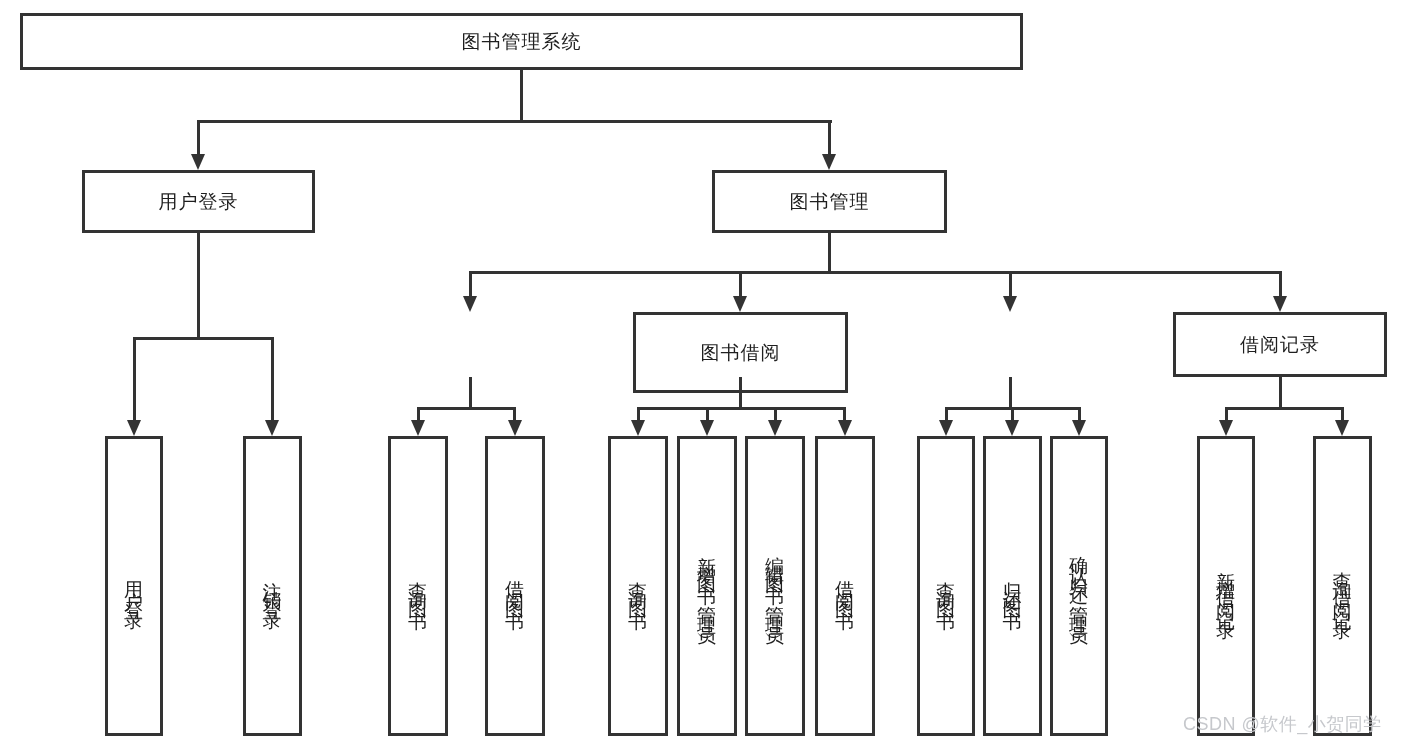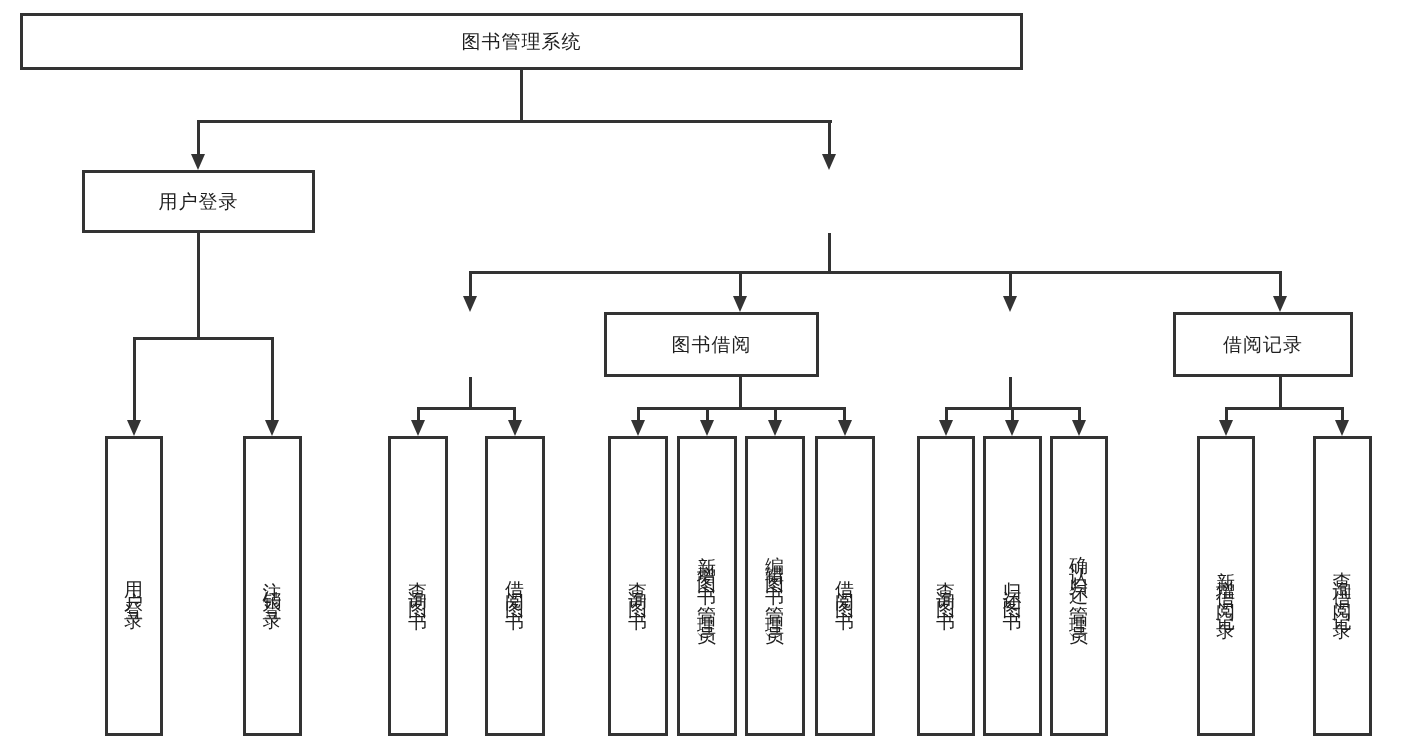--- a/index.html
+++ b/index.html
@@ -59,41 +59,42 @@
   <div class="box" style="left:20px; top:13px; width:1003px; height:57px;">图书管理系统</div>
 
   <div class="vl" style="left:520px; top:70px; height:52px;"></div>
   <div class="hl" style="left:197px; top:120px; width:635px;"></div>
   <div class="vl" style="left:197px; top:120px; height:38px;"></div>
   <div class="vl" style="left:828px; top:120px; height:38px;"></div>
   <div class="ar" style="left:191px; top:154px;"></div>
   <div class="ar" style="left:822px; top:154px;"></div>
 
   <div class="box" style="left:82px; top:170px; width:233px; height:63px;">用户登录</div>
+  <div class="box" style="left:712px; top:170px; width:235px; height:63px;">图书管理</div>
 
   <div class="vl" style="left:197px; top:233px; height:107px;"></div>
   <div class="hl" style="left:133px; top:337px; width:141px;"></div>
   <div class="vl" style="left:133px; top:337px; height:85px;"></div>
   <div class="vl" style="left:271px; top:337px; height:85px;"></div>
   <div class="ar" style="left:127px; top:420px;"></div>
   <div class="ar" style="left:265px; top:420px;"></div>
 
   <div class="vl" style="left:828px; top:233px; height:40px;"></div>
   <div class="hl" style="left:469px; top:271px; width:812px;"></div>
   <div class="vl" style="left:469px; top:271px; height:28px;"></div>
   <div class="vl" style="left:739px; top:271px; height:28px;"></div>
   <div class="vl" style="left:1009px; top:271px; height:28px;"></div>
   <div class="vl" style="left:1279px; top:271px; height:28px;"></div>
   <div class="ar" style="left:463px; top:296px;"></div>
   <div class="ar" style="left:733px; top:296px;"></div>
   <div class="ar" style="left:1003px; top:296px;"></div>
   <div class="ar" style="left:1273px; top:296px;"></div>
 
-  <div class="box" style="left:604px; top:312px; width:215px; height:65px;">图书借阅</div>
-  <div class="box" style="left:1173px; top:312px; width:180px; height:65px;">借阅记录</div>
+  <div class="box" style="left:633px; top:312px; width:215px; height:81px;">图书借阅</div>
+  <div class="box" style="left:1173px; top:312px; width:214px; height:65px;">借阅记录</div>
 
   <div class="vl" style="left:469px; top:377px; height:32px;"></div>
   <div class="hl" style="left:417px; top:407px; width:99px;"></div>
   <div class="vl" style="left:417px; top:407px; height:16px;"></div>
   <div class="vl" style="left:513px; top:407px; height:16px;"></div>
   <div class="ar" style="left:411px; top:420px;"></div>
   <div class="ar" style="left:508px; top:420px;"></div>
 
   <div class="vl" style="left:739px; top:377px; height:32px;"></div>
   <div class="hl" style="left:637px; top:407px; width:209px;"></div>
@@ -133,14 +134,15 @@
   <div class="box vbox" style="left:745px; top:436px; width:60px; height:300px;">编辑图书（管理员）</div>
   <div class="box vbox" style="left:815px; top:436px; width:60px; height:300px;">借阅图书</div>
 
   <div class="box vbox" style="left:917px; top:436px; width:58px; height:300px;">查询图书</div>
   <div class="box vbox" style="left:983px; top:436px; width:59px; height:300px;">归还图书</div>
   <div class="box vbox" style="left:1050px; top:436px; width:58px; height:300px;">确认归还（管理员）</div>
 
   <div class="box vbox" style="left:1197px; top:436px; width:58px; height:300px;">新增借阅记录</div>
   <div class="box vbox" style="left:1313px; top:436px; width:59px; height:300px;">查询借阅记录</div>
 
+  <div class="watermark">CSDN @软件_小贺同学</div>
 
 </div>
 
 </body></html>

